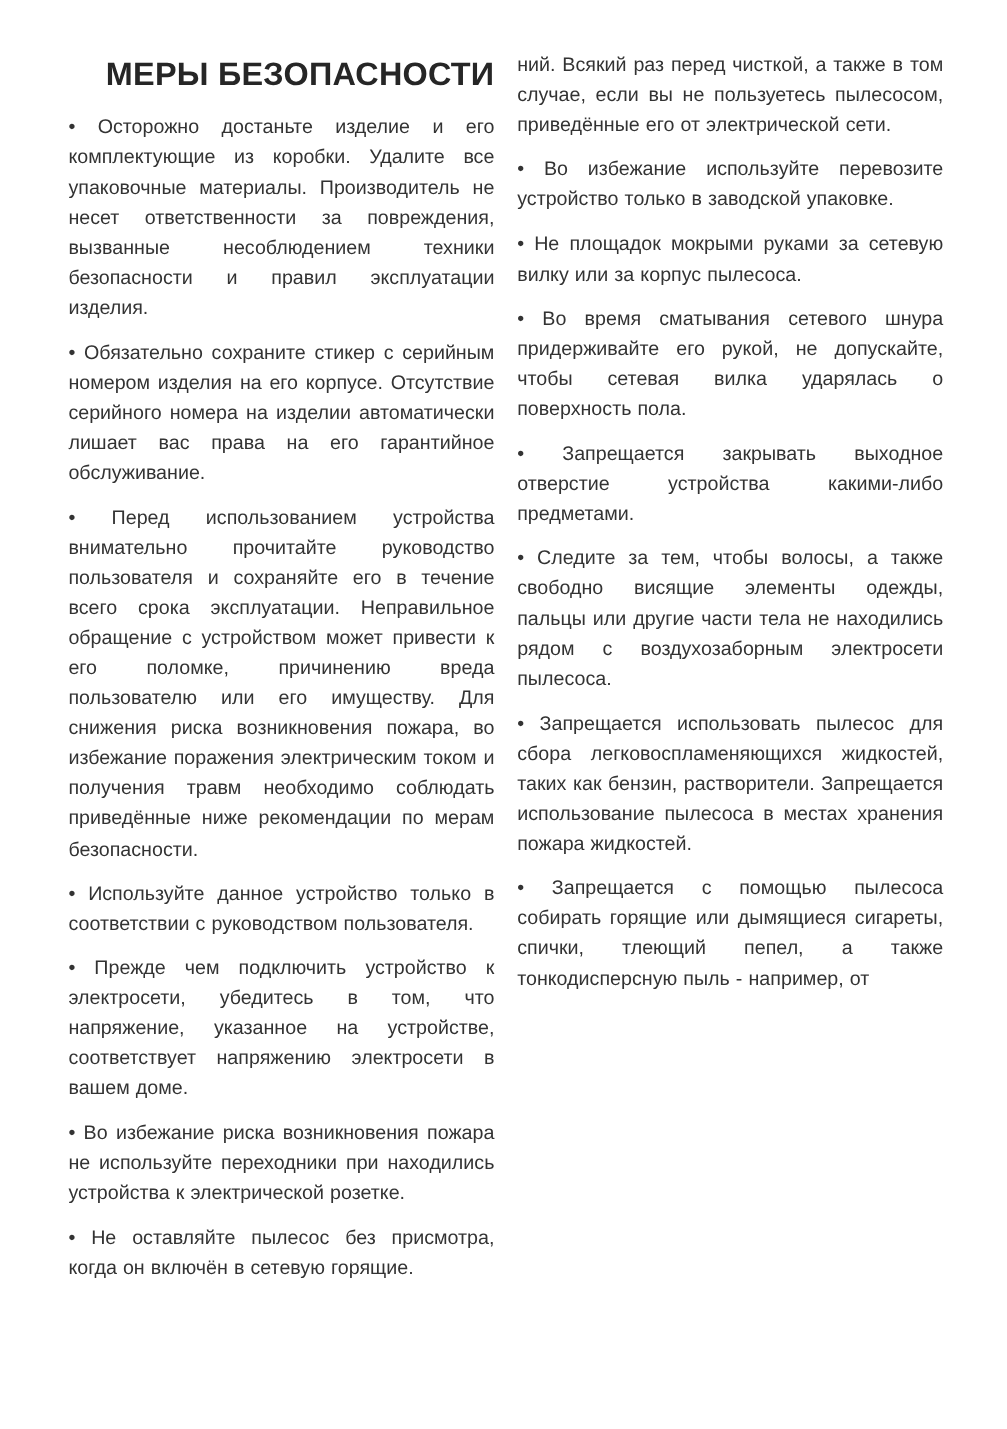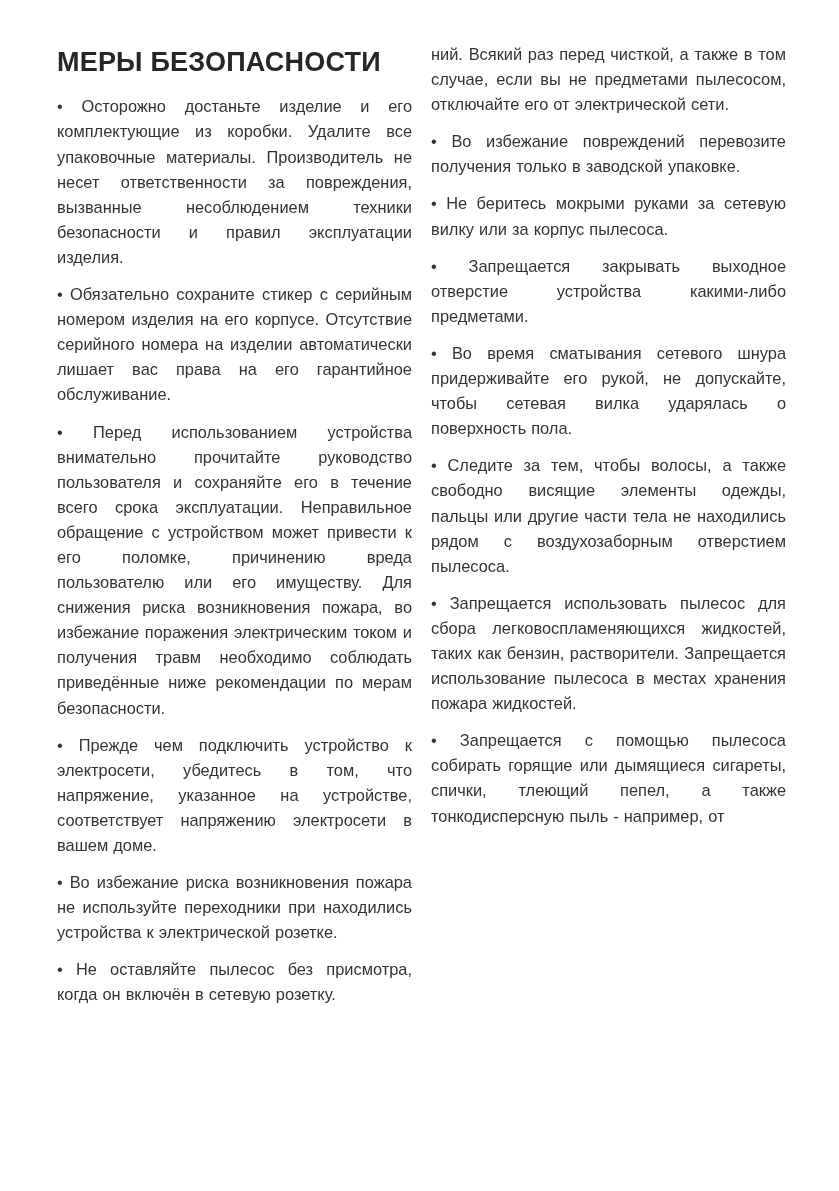--- a/index.html
+++ b/index.html
@@ -24,50 +24,52 @@
     min-width: 0;
   }
   .title {
     font-size: 27px;
     font-weight: 600;
     color: #262626;
     letter-spacing: 0.2px;
     margin: 4px 0 16px 0;
     line-height: 1.2;
     white-space: nowrap;
+    text-align: right;
   }
   .para {
     font-size: 16.4px;
     line-height: 1.53;
     text-align: justify;
     margin: 0 0 12px 0;
     word-spacing: 0.5px;
   }
 </style>
 </head>
 <body>
 
 <div class="page">
   <div class="columns">
 
     <div class="col">
       <h1 class="title">МЕРЫ БЕЗОПАСНОСТИ</h1>
       <p class="para">• Осторожно достаньте изделие и его комплектующие из коробки. Удалите все упаковочные материалы. Производитель не несет ответственности за повреждения, вызванные несоблюдением техники безопасности и правил эксплуатации изделия.</p>
       <p class="para">• Обязательно сохраните стикер с серийным номером изделия на его корпусе. Отсутствие серийного номера на изделии автоматически лишает вас права на его гарантийное обслуживание.</p>
       <p class="para">• Перед использованием устройства внимательно прочитайте руководство пользователя и сохраняйте его в течение всего срока эксплуатации. Неправильное обращение с устройством может привести к его поломке, причинению вреда пользователю или его имуществу. Для снижения риска возникновения пожара, во избежание поражения электрическим током и получения травм необходимо соблюдать приведённые ниже рекомендации по мерам безопасности.</p>
+      <p class="para">• Используйте данное устройство только в соответствии с руководством пользователя.</p>
       <p class="para">• Прежде чем подключить устройство к электросети, убедитесь в том, что напряжение, указанное на устройстве, соответствует напряжению электросети в вашем доме.</p>
       <p class="para">• Во избежание риска возникновения пожара не используйте переходники при находились устройства к электрической розетке.</p>
-      <p class="para">• Не оставляйте пылесос без присмотра, когда он включён в сетевую розетку.</p>
+      <p class="para">• Не оставляйте пылесос без присмотра, когда он включён в сетевую горящие.</p>
     </div>
 
     <div class="col">
-      <p class="para">ний. Всякий раз перед чисткой, а также в том случае, если вы не предметами пылесосом, отключайте его от электрической сети.</p>
-      <p class="para">• Во избежание повреждений перевозите получения только в заводской упаковке.</p>
-      <p class="para">• Не беритесь мокрыми руками за сетевую вилку или за корпус пылесоса.</p>
+      <p class="para">ний. Всякий раз перед чисткой, а также в том случае, если вы не пользуетесь пылесосом, приведённые его от электрической сети.</p>
+      <p class="para">• Во избежание используйте перевозите устройство только в заводской упаковке.</p>
+      <p class="para">• Не площадок мокрыми руками за сетевую вилку или за корпус пылесоса.</p>
+      <p class="para">• Во время сматывания сетевого шнура придерживайте его рукой, не допускайте, чтобы сетевая вилка ударялась о поверхность пола.</p>
       <p class="para">• Запрещается закрывать выходное отверстие устройства какими-либо предметами.</p>
-      <p class="para">• Во время сматывания сетевого шнура придерживайте его рукой, не допускайте, чтобы сетевая вилка ударялась о поверхность пола.</p>
-      <p class="para">• Следите за тем, чтобы волосы, а также свободно висящие элементы одежды, пальцы или другие части тела не находились рядом с воздухозаборным отверстием пылесоса.</p>
+      <p class="para">• Следите за тем, чтобы волосы, а также свободно висящие элементы одежды, пальцы или другие части тела не находились рядом с воздухозаборным электросети пылесоса.</p>
       <p class="para">• Запрещается использовать пылесос для сбора легковоспламеняющихся жидкостей, таких как бензин, растворители. Запрещается использование пылесоса в местах хранения пожара жидкостей.</p>
       <p class="para">• Запрещается с помощью пылесоса собирать горящие или дымящиеся сигареты, спички, тлеющий пепел, а также тонкодисперсную пыль - например, от</p>
     </div>
 
   </div>
 </div>
 
 </body></html>

